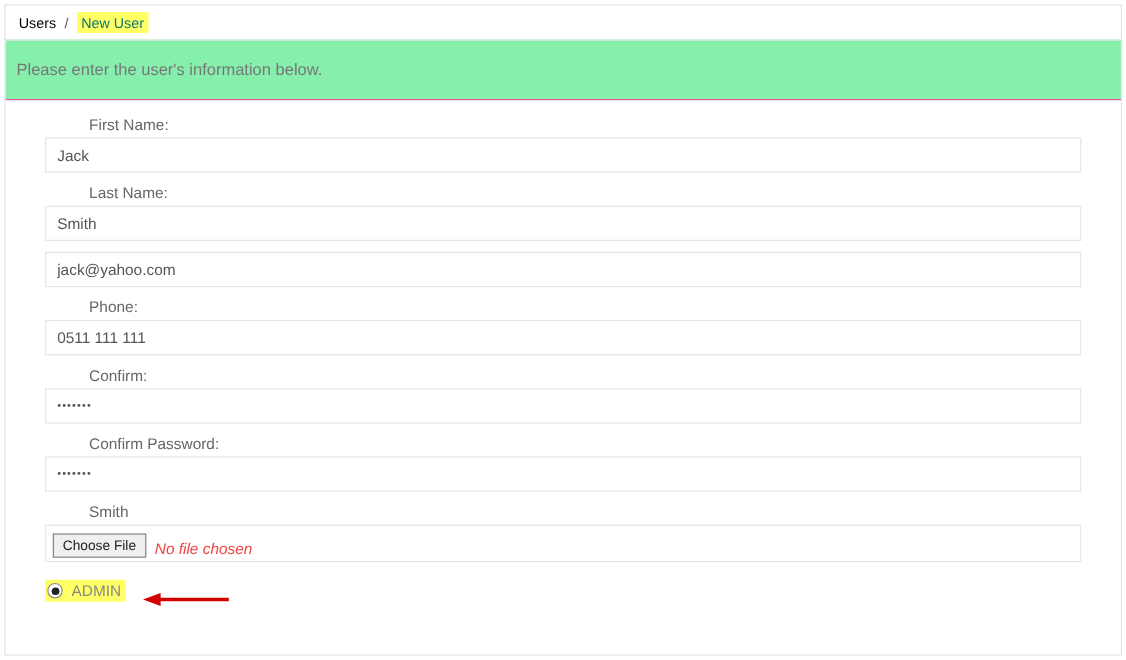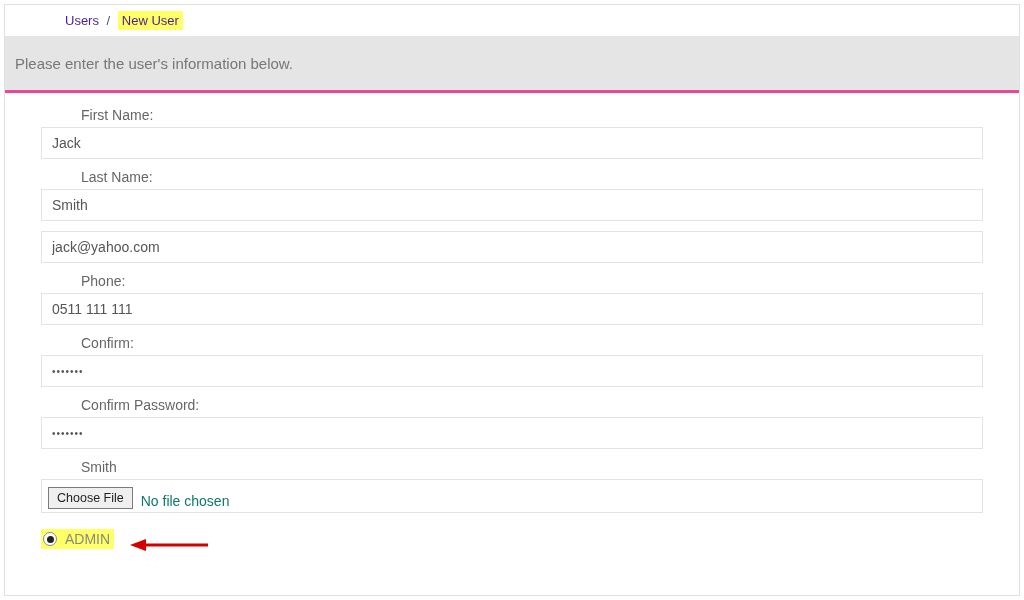--- a/index.html
+++ b/index.html
@@ -17,37 +17,36 @@
     width: 1016px;
     height: 592px;
     overflow: hidden;
     position: relative;
   }
   .breadcrumb {
     padding: 8px 12px;
     font-size: 13px;
   }
   .breadcrumb a {
-    color: #4c1d95;
+    color: #000000;
     text-decoration: none;
-    margin-left: 48px;
   }
   .breadcrumb .sep {
     color: #555;
     margin: 0 4px;
   }
   .breadcrumb .current {
-    color: #4c1d95;
+    color: #0f766e;
     background: #ffff66;
     padding: 2px 4px;
   }
   .instruction {
-    background: #e5e5e5;
+    background: #86efac;
     border-top: 1px solid #e6e6e6;
-    border-bottom: 3px solid #ec4899;
+    border-bottom: 1px solid #ec4899;
     padding: 18px 10px;
     color: #777;
     font-size: 15px;
   }
   .form-area {
     padding: 14px 36px 0 36px;
   }
   .field {
     margin-bottom: 10px;
   }
@@ -82,22 +81,23 @@
   .choose-btn {
     font-family: Arial, sans-serif;
     font-size: 12.5px;
     padding: 3px 8px;
     background: #efefef;
     border: 1px solid #7a7a7a;
     color: #222;
     cursor: pointer;
   }
   .file-status {
-    color: #0f766e;
-    font-size: 14px;
+    color: #ef4444;
+    font-size: 14px;
+    font-style: italic;
   }
   .roles {
     margin-top: 16px;
   }
   .role-row {
     display: flex;
     align-items: center;
     gap: 8px;
     margin-bottom: 8px;
     font-size: 14px;

